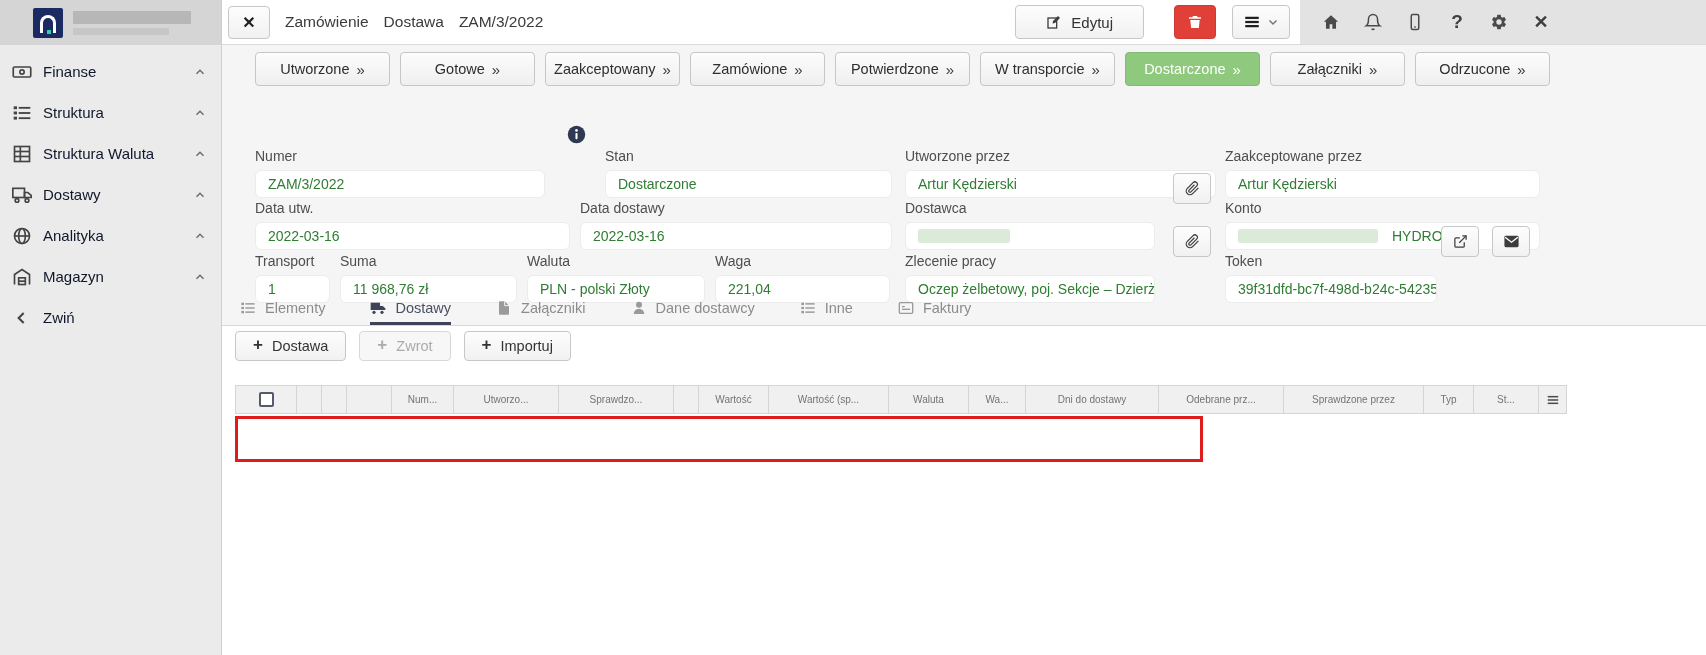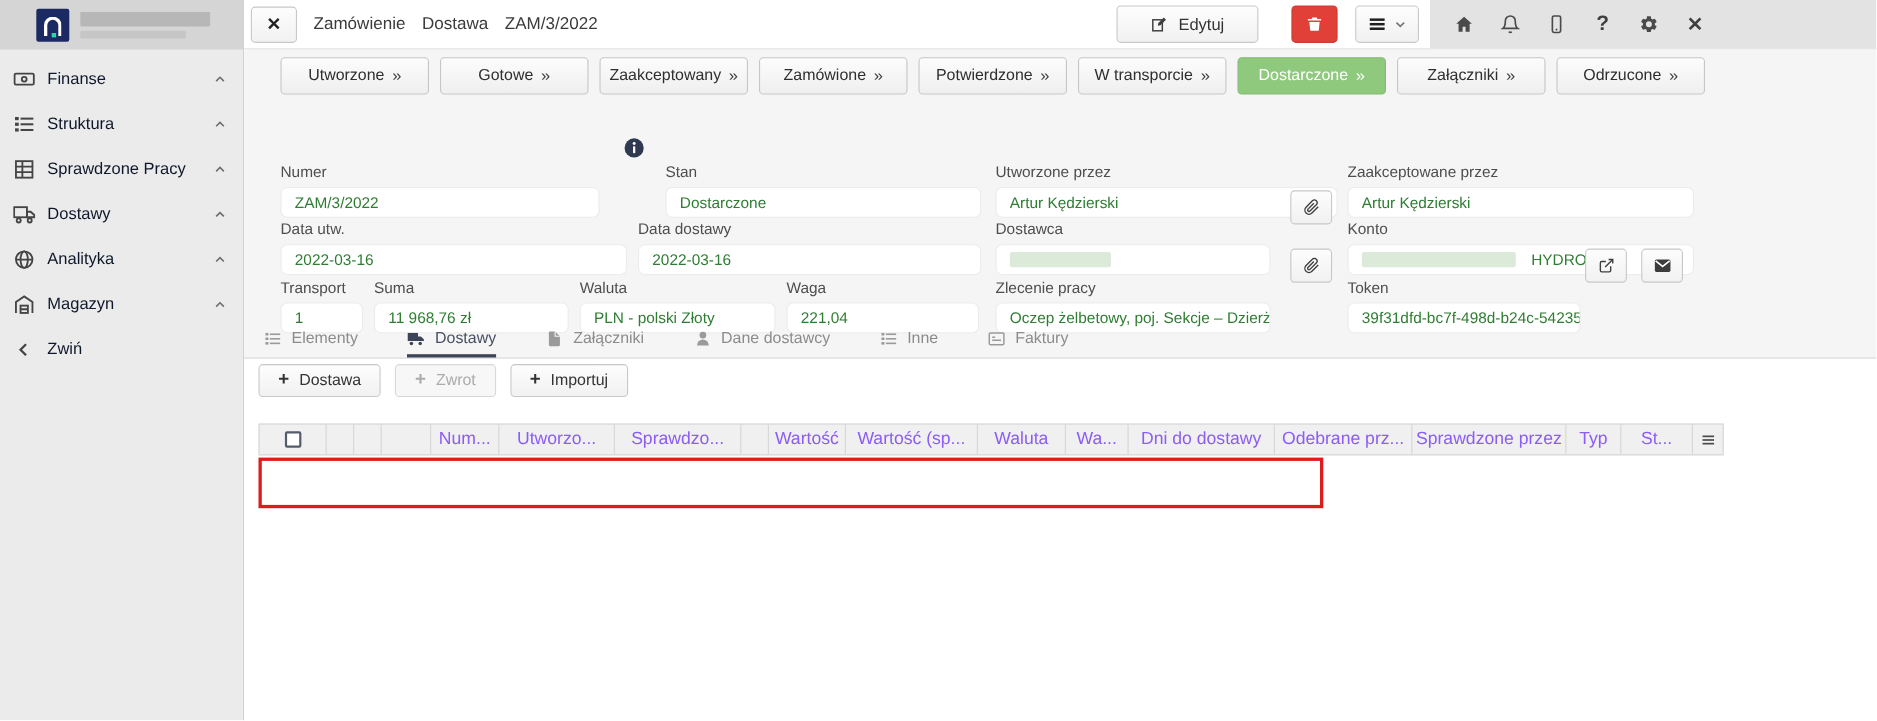--- a/index.html
+++ b/index.html
@@ -72,21 +72,21 @@
   .tab.active .ticon { color:#3d4458; }
 
   
   .actions { position:absolute; left:13px; top:331px; display:flex; gap:13px; }
   .btn-action { height:30px; padding:0 17px; font-size:14.5px; gap:9px; }
   .btn-action .plus { font-size:17px; font-weight:bold; margin-top:-2px; }
   .btn-action.disabled { color:#ababab; border-color:#d8d8d8; background:#f7f7f7; cursor:default; }
 
   
   .thead { position:absolute; left:13px; top:385px; display:flex; background:#f0f0f0; border:1px solid #d5d5d5; height:29px; }
-  .cell { display:flex; align-items:center; justify-content:center; font-size:16px; color:#8b5cf6;
+  .cell { display:flex; align-items:center; justify-content:center; font-size:10px; color:#737373;
           white-space:nowrap; overflow:hidden; cursor:pointer; }
   .cell + .cell { border-left:1px solid #d5d5d5; }
   .checkbox { width:15px; height:15px; border:2px solid #545b6b; border-radius:2px; background:#fff; cursor:pointer; }
   .colmenu svg { width:14px; height:14px; color:#4a4a4a; }
 
   
   .red-box { position:absolute; left:13px; top:416px; width:968px; height:46px; border:3px solid #e01b1b; }
 </style>
 </head>
 <body>
@@ -136,21 +136,21 @@
       </div>
       <div class="nav-item">
         <span class="nicon">
           <svg viewBox="0 0 24 24" fill="none" stroke="currentColor" stroke-width="2">
               <rect x="3" y="3" width="18" height="18"></rect>
               <line x1="3" y1="9" x2="21" y2="9"></line>
               <line x1="3" y1="15" x2="21" y2="15"></line>
               <line x1="10" y1="3" x2="10" y2="21"></line>
             </svg>
         </span>
-        <span>Sprawdzone Pracy</span>
+        <span>Struktura Waluta</span>
         <span class="chev">
           <svg viewBox="0 0 24 24" fill="none" stroke="currentColor" stroke-width="2.5">
               <polyline points="6 15 12 9 18 15"></polyline>
             </svg>
         </span>
       </div>
       <div class="nav-item">
         <span class="nicon">
           <svg viewBox="0 0 24 24" fill="none" stroke="currentColor" stroke-width="2">
               <rect x="1" y="4" width="14" height="11"></rect>

